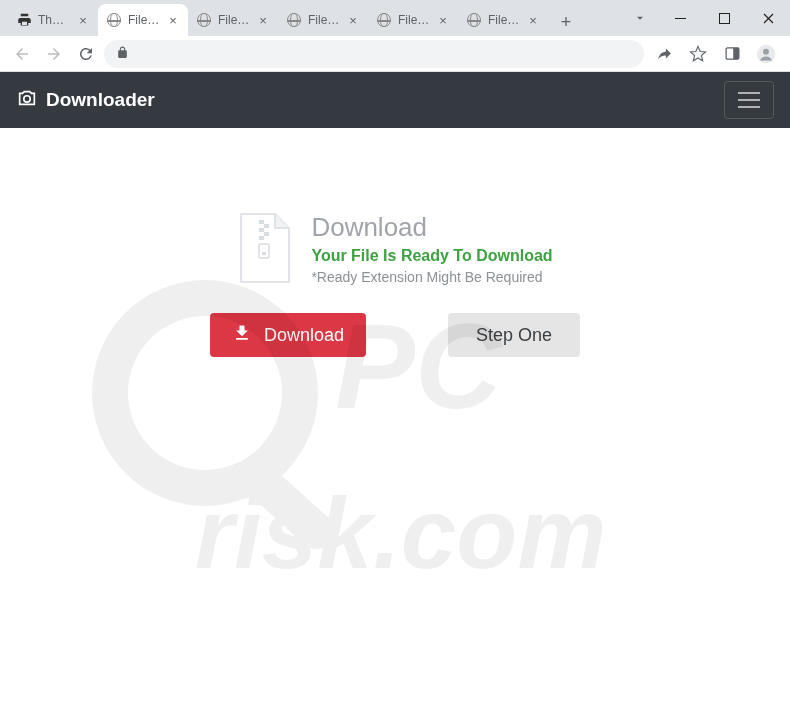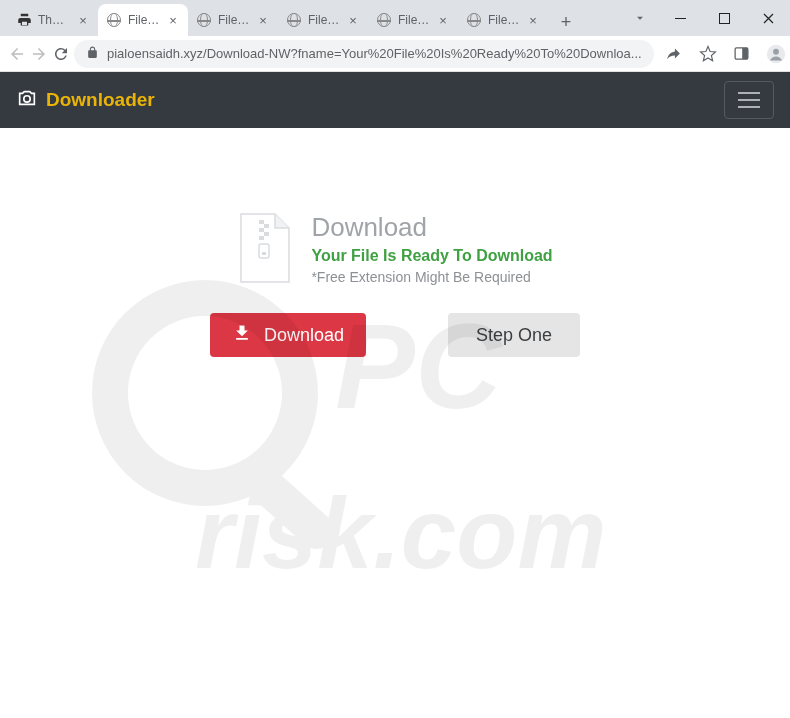--- a/index.html
+++ b/index.html
@@ -22,21 +22,21 @@
     .nav-btn { width: 28px; height: 28px; display: flex; align-items: center; justify-content: center; border-radius: 50%; }
     .nav-btn svg { fill: #5f6368; }
     .nav-btn.disabled svg { fill: #bdbdbd; }
     .omnibox { flex: 1; height: 28px; background: #f1f3f4; border-radius: 14px; display: flex; align-items: center; padding: 0 12px; gap: 8px; font-size: 13px; color: #5f6368; }
     .omnibox .url-text { white-space: nowrap; overflow: hidden; text-overflow: ellipsis; }
     .addr-icons { display: flex; align-items: center; gap: 2px; }
     .addr-icon { width: 32px; height: 28px; display: flex; align-items: center; justify-content: center; }
 
     
     .page-header { height: 56px; background: #343a40; display: flex; align-items: center; justify-content: space-between; padding: 0 16px; }
-    .brand { display: flex; align-items: center; gap: 8px; color: #eab308; font-size: 19px; font-weight: 600; }
+    .brand { display: flex; align-items: center; gap: 8px; color: #ffffff; font-size: 19px; font-weight: 600; }
     .hamburger { width: 50px; height: 38px; border: 1px solid #555a5f; border-radius: 4px; display: flex; align-items: center; justify-content: center; }
     .hamburger-lines { width: 22px; height: 2px; background: #aeb2b6; position: relative; }
     .hamburger-lines::before, .hamburger-lines::after { content: ""; position: absolute; width: 22px; height: 2px; background: #aeb2b6; left: 0; }
     .hamburger-lines::before { top: -7px; }
     .hamburger-lines::after { top: 7px; }
 
     
     .content { position: relative; padding: 84px 0 0 0; }
     .watermark { position: absolute; top: 100px; left: 50%; transform: translateX(-50%); width: 620px; opacity: 0.06; pointer-events: none; }
     .dl-block { display: flex; align-items: flex-start; gap: 18px; justify-content: center; margin-bottom: 28px; }
@@ -144,21 +144,20 @@
     <svg width="18" height="18" viewBox="0 0 24 24">
         <path fill="#5f6368" d="M17.65 6.35A7.958 7.958 0 0012 4c-4.42 0-8 3.58-8 8s3.58 8 8 8c3.73 0 6.84-2.55 7.73-6h-2.08A5.99 5.99 0 0112 18c-3.31 0-6-2.69-6-6s2.69-6 6-6c1.66 0 3.14.69 4.22 1.78L13 11h7V4l-2.35 2.35z"></path>
       </svg>
   </div>
   <div class="omnibox">
     <span>
       <svg width="13" height="13" viewBox="0 0 24 24">
           <path fill="#5f6368" d="M18 8h-1V6c0-2.76-2.24-5-5-5S7 3.24 7 6v2H6c-1.1 0-2 .9-2 2v10c0 1.1.9 2 2 2h12c1.1 0 2-.9 2-2V10c0-1.1-.9-2-2-2zM9 6c0-1.66 1.34-3 3-3s3 1.34 3 3v2H9V6z"></path>
         </svg>
     </span>
-    <span class="url-text">pialoensaidh.xyz/Download-NW?fname=Your%20File%20Is%20Ready%20To%20Downloa...</span>
   </div>
   <div class="addr-icons">
     <div class="addr-icon">
       <svg width="17" height="17" viewBox="0 0 24 24">
           <path fill="#5f6368" d="M14 9V5l7 7-7 7v-4.1c-5 0-8.5 1.6-11 5.1 1-5 4-10 11-11z"></path>
         </svg>
     </div>
     <div class="addr-icon">
       <svg width="18" height="18" viewBox="0 0 24 24">
           <path fill="#5f6368" d="M12 17.27L18.18 21l-1.64-7.03L22 9.24l-7.19-.61L12 2 9.19 8.63 2 9.24l5.46 4.73L5.82 21z" fill-opacity="0" stroke="#5f6368" stroke-width="1.5"></path>
@@ -215,21 +214,21 @@
         <rect x="22" y="16" width="5" height="4" fill="#d9dcdf"></rect>
         <rect x="27" y="20" width="5" height="4" fill="#d9dcdf"></rect>
         <rect x="22" y="24" width="5" height="4" fill="#d9dcdf"></rect>
         <rect x="22" y="32" width="10" height="14" rx="2" fill="none" stroke="#d9dcdf" stroke-width="1.5"></rect>
         <rect x="25" y="40" width="4" height="3" fill="#d9dcdf"></rect>
       </svg>
     </div>
     <div class="dl-text">
       <h2>Download</h2>
       <h3>Your File Is Ready To Download</h3>
-      <p>*Free Extension Might Be Required</p>
+      <p>*Ready Extension Might Be Required</p>
     </div>
   </div>
 
   <div class="btn-row">
     <div class="btn btn-download">
       <span>
         <svg width="20" height="20" viewBox="0 0 24 24">
             <path fill="#ffffff" d="M5 20h14v-2H5v2zM19 9h-4V3H9v6H5l7 7 7-7z"></path>
           </svg>
       </span>

